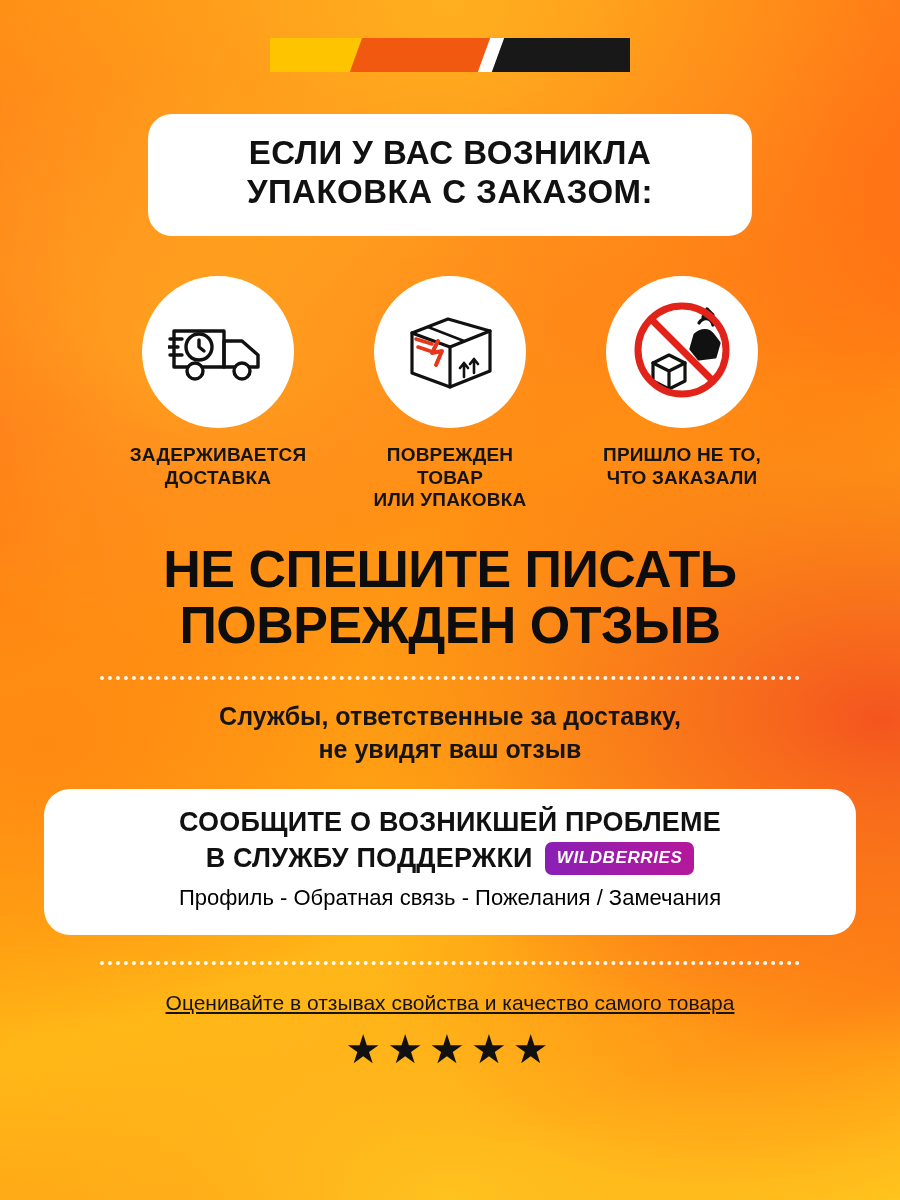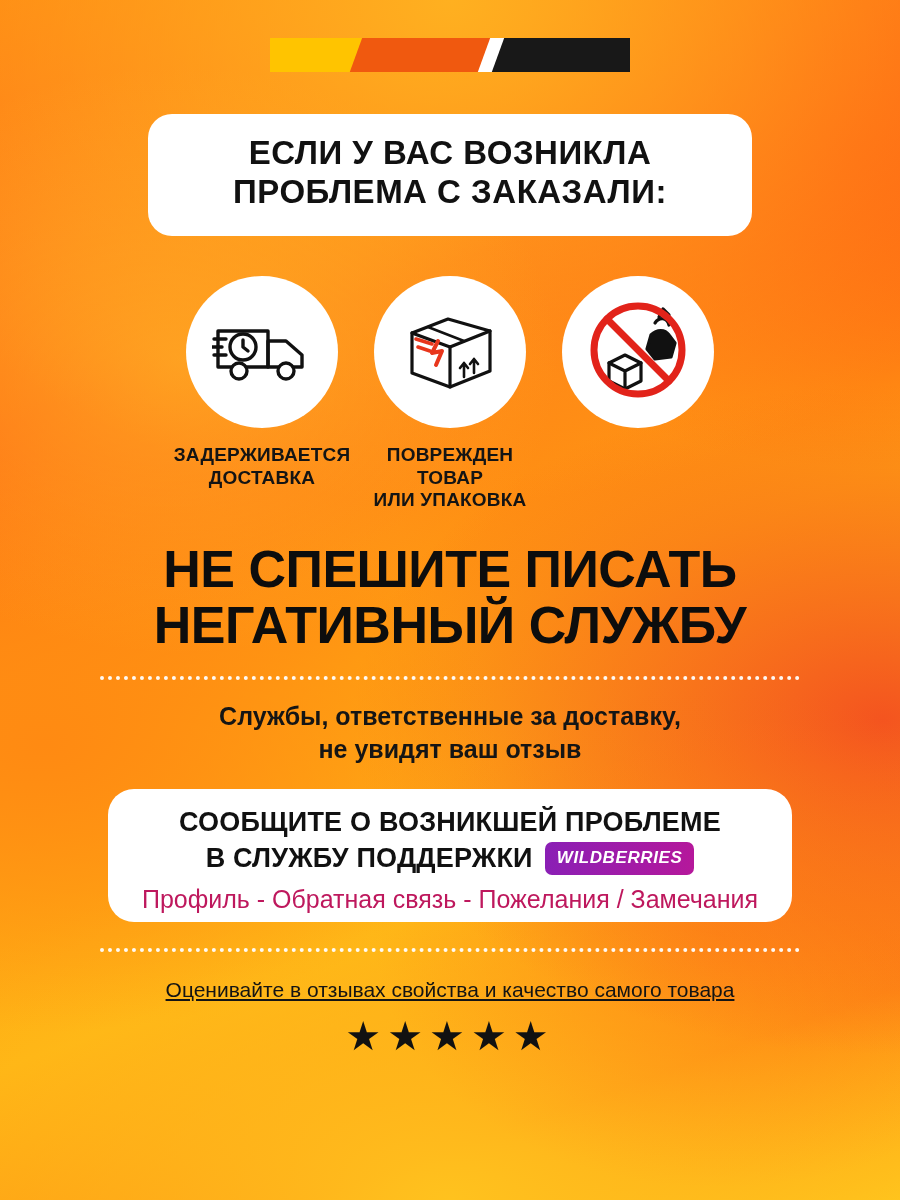--- a/index.html
+++ b/index.html
@@ -81,20 +81,21 @@
     font-weight: bold;
     color: #111111;
     letter-spacing: 0.5px;
     line-height: 1.18;
   }
 
   
   .icons-row {
     display: flex;
     justify-content: center;
+    gap: 44px;
     margin-top: 40px;
   }
   .icon-item { width: 188px; text-align: center; }
   .icon-circle {
     width: 152px;
     height: 152px;
     margin: 0 auto;
     border-radius: 50%;
     background: #ffffff;
     display: flex;
@@ -139,25 +140,25 @@
     margin: 20px auto 0;
     text-align: center;
     font-size: 25px;
     font-weight: bold;
     color: #151515;
     line-height: 1.35;
   }
 
   
   .support-card {
-    width: 684px;
+    width: 812px;
     margin: 22px auto 0;
     background: #ffffff;
     border-radius: 26px;
-    padding: 18px 24px 8px;
+    padding: 18px 24px 24px;
     box-sizing: border-box;
     text-align: center;
   }
   .support-card .sup-line1 {
     font-size: 27px;
     font-weight: bold;
     color: #111111;
     letter-spacing: 0.2px;
   }
   .support-line2 {
@@ -180,22 +181,22 @@
     color: #ffffff;
     font-size: 17px;
     font-weight: bold;
     letter-spacing: 0.6px;
     padding: 6px 12px 7px;
     border-radius: 7px;
     font-style: italic;
   }
   .support-path {
     margin-top: 10px;
-    font-size: 25px;
-    color: #be185d;
+    font-size: 22px;
+    color: #000000;
   }
 
   
   .rate-note {
     width: 760px;
     margin: 26px auto 0;
     text-align: center;
     font-size: 21px;
     color: #141414;
     text-decoration: underline;
@@ -218,21 +219,21 @@
     <div class="logo-bars">
       <span class="bar bar-yellow"></span>
       <span class="bar bar-orange"></span>
       <span class="bar bar-red"></span>
       <span class="bar bar-dark"></span>
     </div>
   </div>
 
   <div class="problem-card">
     <div class="line">ЕСЛИ У ВАС ВОЗНИКЛА</div>
-    <div class="line">ПРОБЛЕМА С ЗАКАЗАЛИ:</div>
+    <div class="line">УПАКОВКА С ЗАКАЗОМ:</div>
   </div>
 
   <div class="icons-row">
 
     <div class="icon-item">
       <div class="icon-circle">
         <span>
           <svg width="100" height="74" viewBox="0 0 100 74" fill="none" stroke="#111" stroke-width="3.4" stroke-linecap="round" stroke-linejoin="round">
             <path d="M6 18 H56 V54 H6 Z"></path>
             <path d="M56 28 H74 L90 42 V54 H56 Z"></path>
@@ -281,27 +282,31 @@
               <path d="M24 66 L40 74 L56 66 M40 74 V92"></path>
               <path d="M66 38 c6 -6 14 -6 18 0 l6 8 -4 14 -16 2 -8 -10 z" fill="#111"></path>
               <path d="M70 26 c4 -6 12 -6 14 2"></path>
               <path d="M74 20 l4 -8 6 6"></path>
             </g>
             <circle cx="53" cy="53" r="44" stroke="#e2231a" stroke-width="7"></circle>
             <path d="M22 22 L84 84" stroke="#e2231a" stroke-width="7"></path>
           </svg>
         </span>
       </div>
+      <div class="icon-caption">
+        <span>ПРИШЛО НЕ ТО,</span><br>
+        <span>ЧТО ЗАКАЗАЛИ</span>
+      </div>
     </div>
 
   </div>
 
   <div class="big-headline">
     <div>НЕ СПЕШИТЕ ПИСАТЬ</div>
-    <div>НЕГАТИВНЫЙ СЛУЖБУ</div>
+    <div>ПОВРЕЖДЕН ОТЗЫВ</div>
   </div>
 
   <div class="divider"></div>
 
   <div class="services-note">
     <div>Службы, ответственные за доставку,</div>
     <div>не увидят ваш отзыв</div>
   </div>
 
   <div class="support-card">

